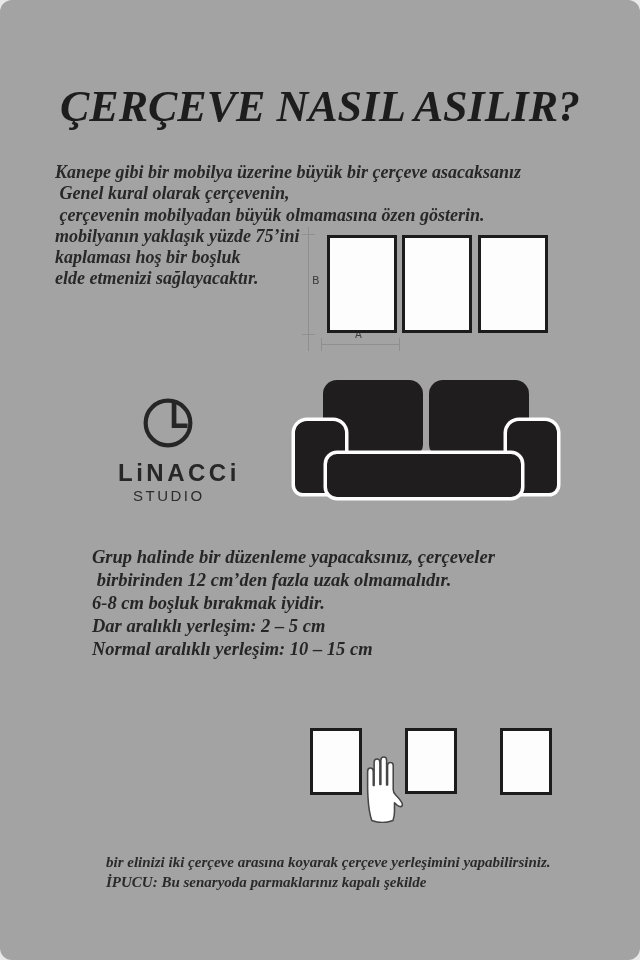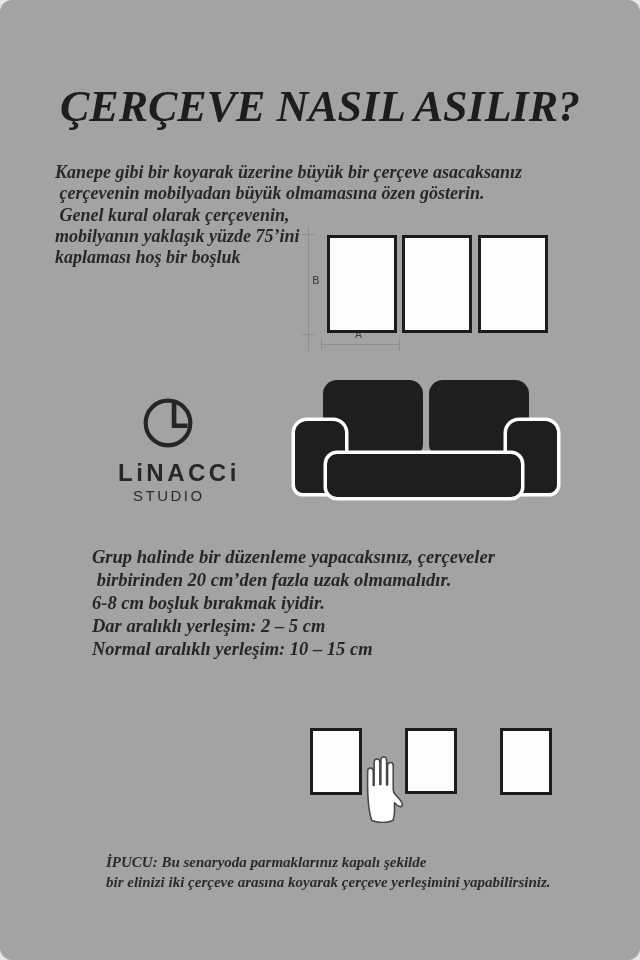--- a/index.html
+++ b/index.html
@@ -82,25 +82,26 @@
   .hand { position:absolute; left:361px; top:749px; z-index:4; }
 </style>
 </head>
 <body>
 
 <div class="poster">
 
   <div class="title">ÇERÇEVE NASIL ASILIR?</div>
 
   <div class="intro">
-    <div class="line">Kanepe gibi bir koyarak üzerine büyük bir çerçeve asacaksanız</div>
+    <div class="line">Kanepe gibi bir mobilya üzerine büyük bir çerçeve asacaksanız</div>
+    <div class="line"> Genel kural olarak çerçevenin,</div>
     <div class="line"> çerçevenin mobilyadan büyük olmamasına özen gösterin.</div>
-    <div class="line"> Genel kural olarak çerçevenin,</div>
     <div class="line">mobilyanın yaklaşık yüzde 75’ini</div>
     <div class="line">kaplaması hoş bir boşluk</div>
+    <div class="line">elde etmenizi sağlayacaktır.</div>
   </div>
 
   <div>
     <div class="dim dim-v"></div>
     <div class="dim dim-v-t1"></div>
     <div class="dim dim-v-t2"></div>
     <div class="dim dim-h"></div>
     <div class="dim dim-h-t1"></div>
     <div class="dim dim-h-t2"></div>
     <div class="dim-label label-b">B</div>
@@ -122,21 +123,21 @@
   <div>
     <div class="sofa-part sofa-back-l"></div>
     <div class="sofa-part sofa-back-r"></div>
     <div class="sofa-part sofa-arm-l"></div>
     <div class="sofa-part sofa-arm-r"></div>
     <div class="sofa-part sofa-seat"></div>
   </div>
 
   <div class="spacing">
     <div class="line">Grup halinde bir düzenleme yapacaksınız, çerçeveler</div>
-    <div class="line"> birbirinden 20 cm’den fazla uzak olmamalıdır.</div>
+    <div class="line"> birbirinden 12 cm’den fazla uzak olmamalıdır.</div>
     <div class="line">6-8 cm boşluk bırakmak iyidir.</div>
     <div class="line">Dar aralıklı yerleşim: 2 – 5 cm</div>
     <div class="line">Normal aralıklı yerleşim: 10 – 15 cm</div>
   </div>
 
   <div>
     <div class="frame f-bot1"></div>
     <div class="frame f-bot2"></div>
     <div class="frame f-bot3"></div>
     <svg class="hand" width="44" height="74" viewBox="0 0 44 76">
@@ -145,17 +146,17 @@
                Q12.9,10.2 15.9,10.2 Q18.8,10.2 18.8,13.5 L18.8,36.5 L19.8,36.5 L19.8,11.5
                Q19.8,8.2 22.8,8.2 Q25.7,8.2 25.7,11.5 L25.7,37 L26.7,37 L26.7,17
                Q26.7,13.8 29.6,13.8 Q32.5,13.8 32.5,17 L32.5,41.5
                C32.5,44 33.3,45.5 35,47.2 C37.8,50 40.6,53.2 41.6,55.8
                C42.4,58 41.2,59.6 39.2,59.1 C37.2,58.6 35.2,56.8 33.8,55.2 L33.8,64
                C33.8,68 33.2,71 32.2,73.5 Q21.5,77.5 10.5,73.5 Z" fill="#ffffff" stroke="#474747" stroke-width="1.6" stroke-linejoin="round"></path>
     </svg>
   </div>
 
   <div class="tip">
+    <div class="line">bir elinizi iki çerçeve arasına koyarak çerçeve yerleşimini yapabilirsiniz.</div>
     <div class="line">İPUCU: Bu senaryoda parmaklarınız kapalı şekilde</div>
-    <div class="line">bir elinizi iki çerçeve arasına koyarak çerçeve yerleşimini yapabilirsiniz.</div>
   </div>
 
 </div>
 
 </body></html>

